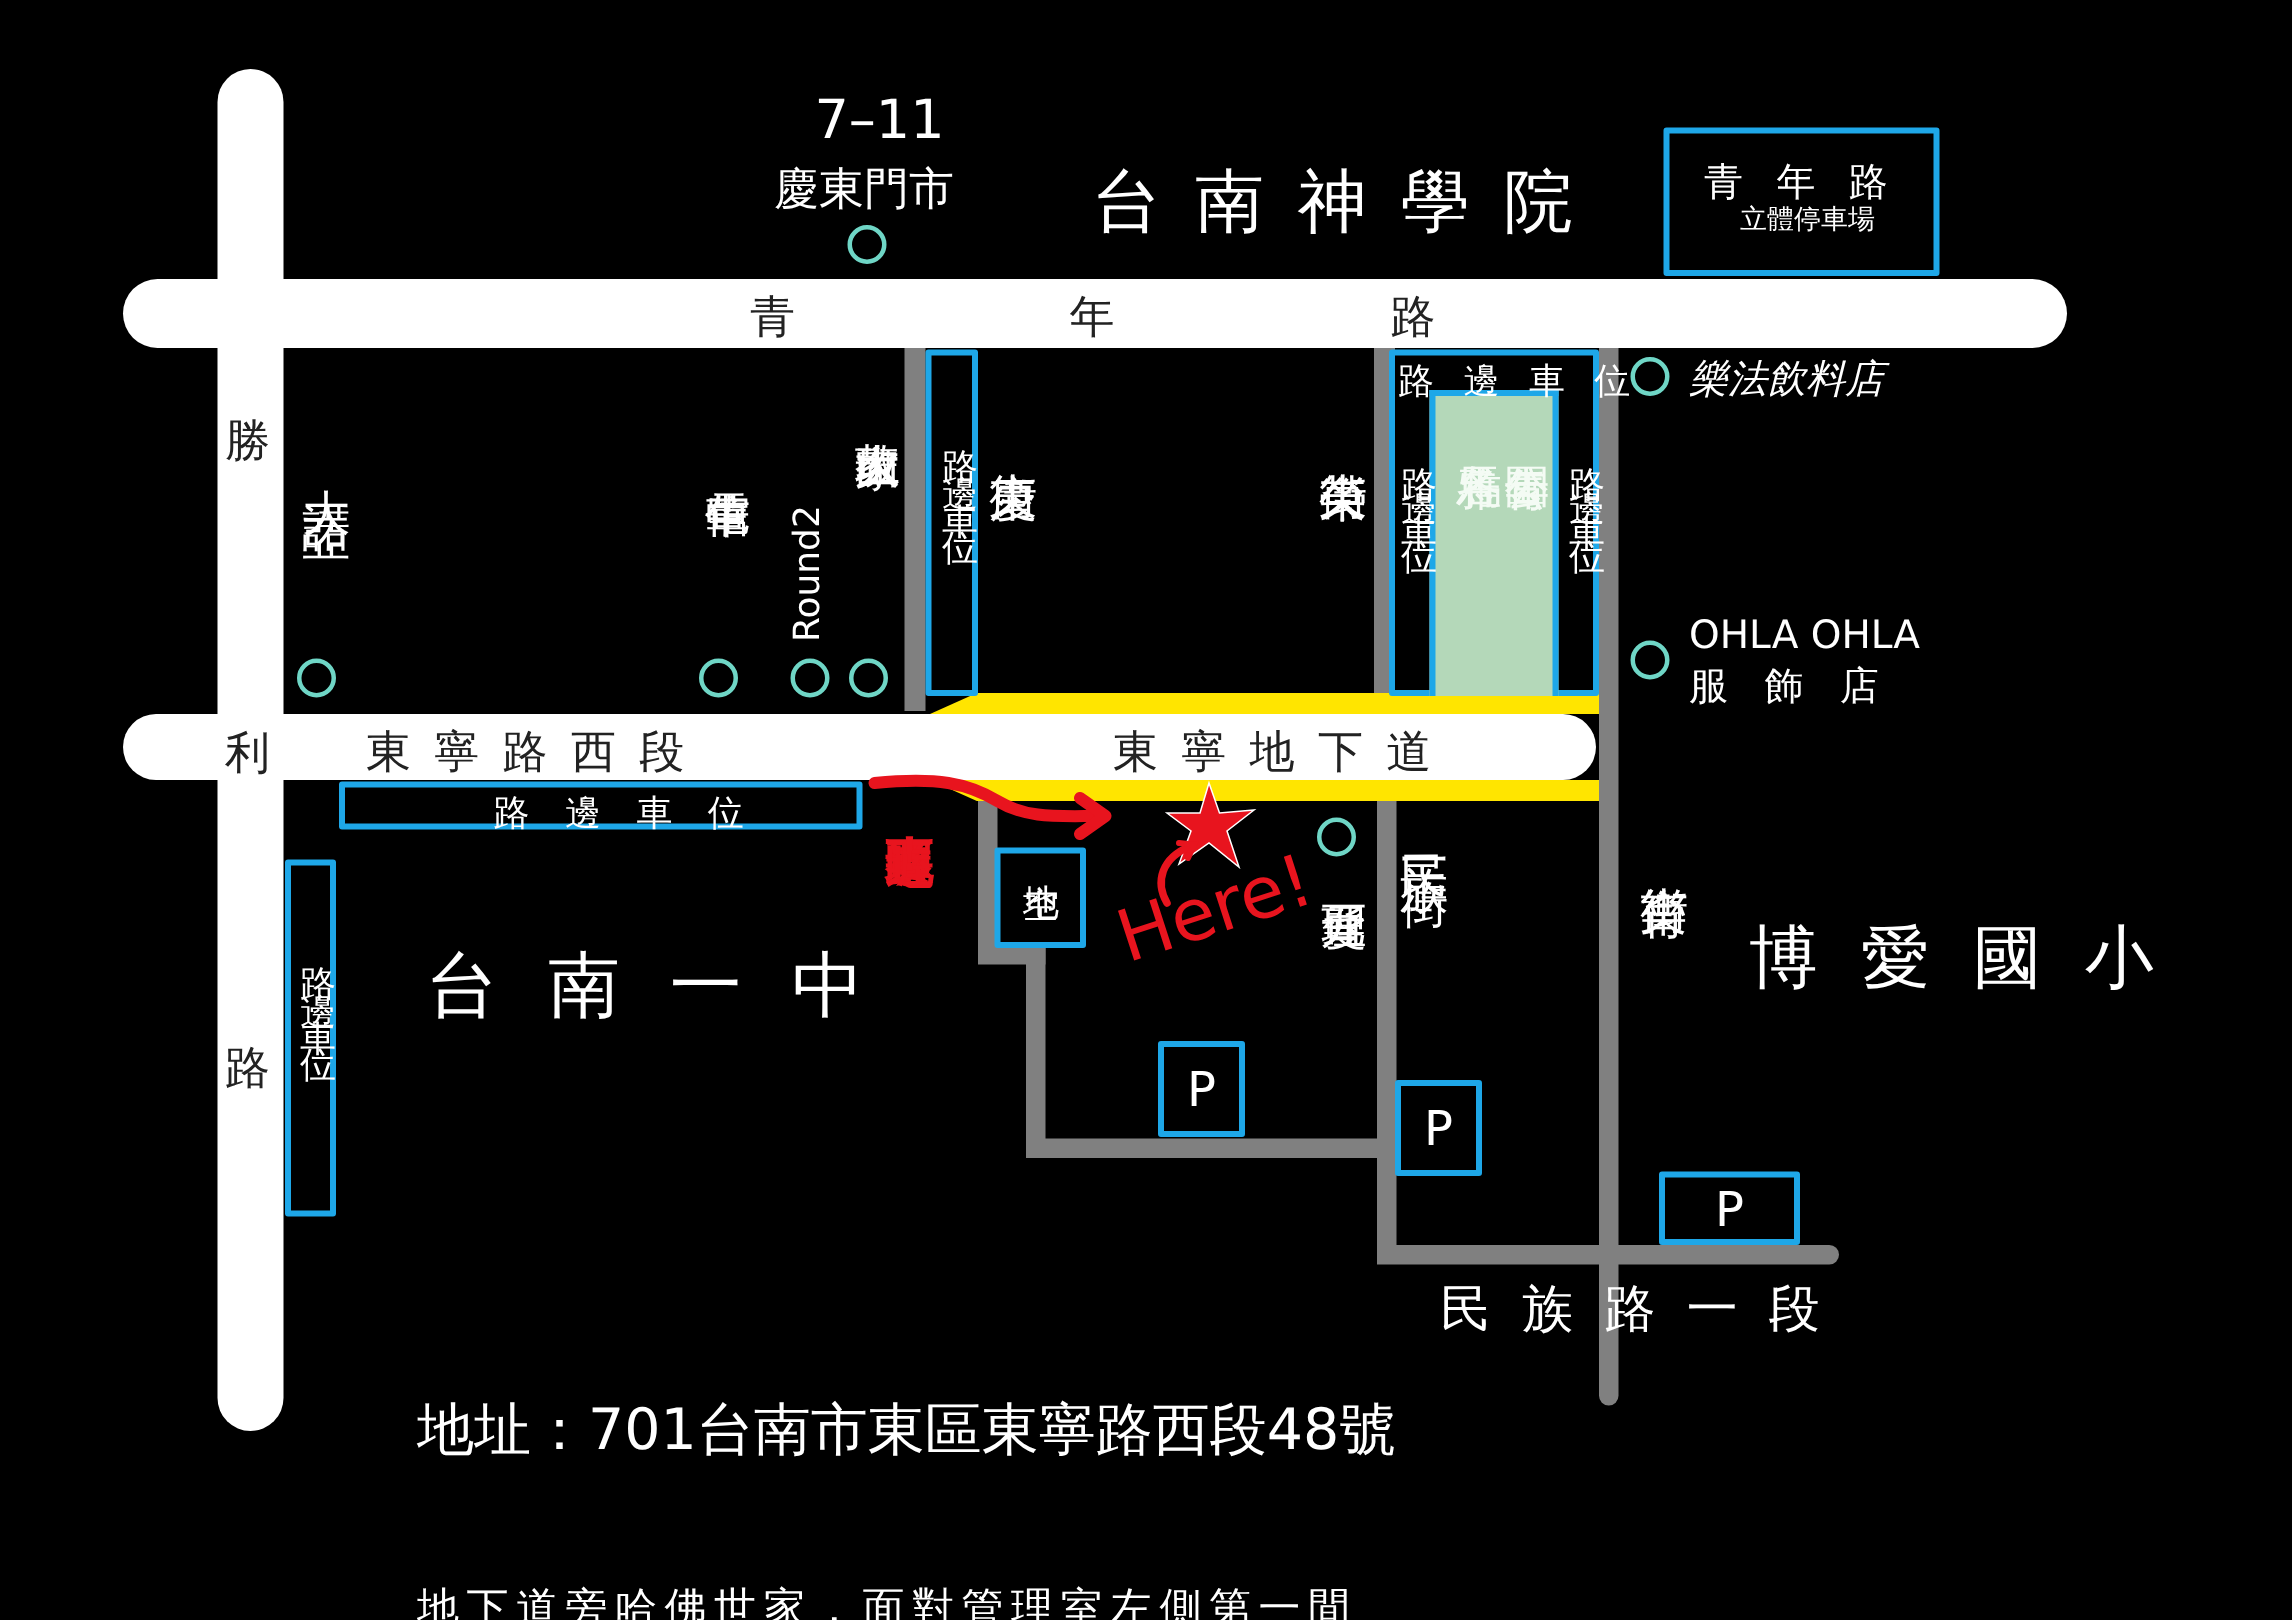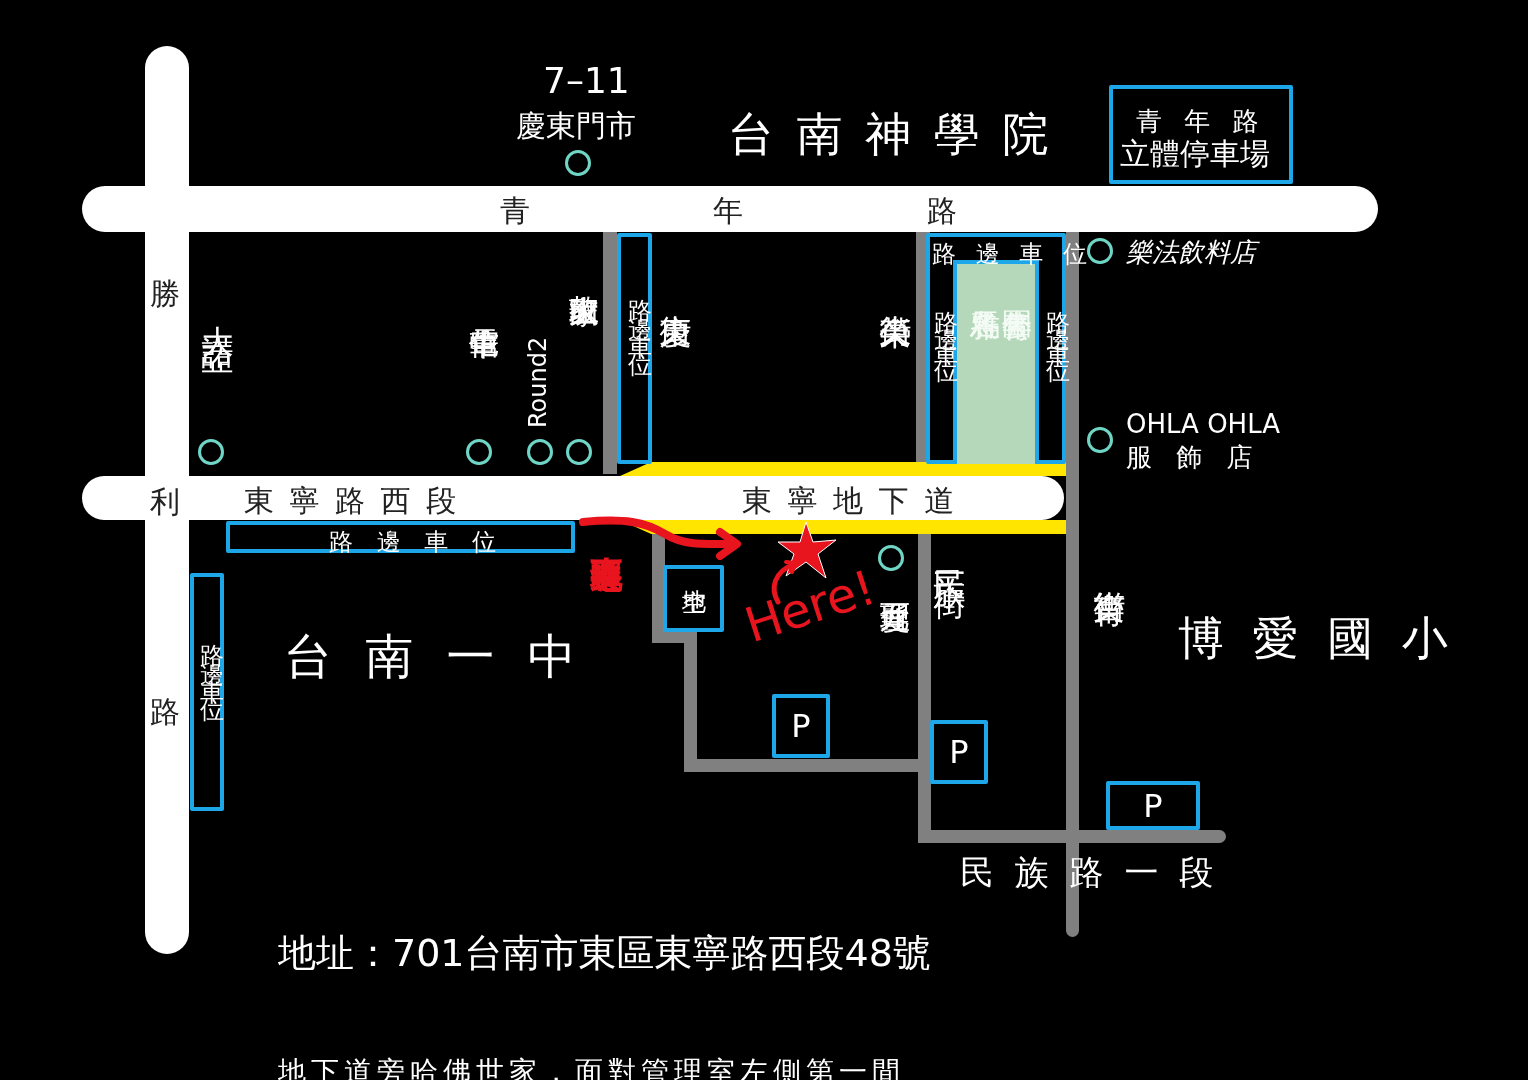--- a/index.html
+++ b/index.html
@@ -56,21 +56,21 @@
 <span class="vtext" style="left:1088px;top:566px;font-size:32px;">育樂街</span>
 <span class="label" style="left:960px;top:850px;font-size:34px;word-spacing:10px;">民 族 路 一 段</span>
 
 <span class="label" style="left:543px;top:60px;font-size:36px;">7–11</span>
 <span class="label" style="left:516px;top:106px;font-size:30px;">慶東門市</span>
 <div class="poi" style="left:565px;top:150px;"></div>
 <span class="label" style="left:728px;top:104px;font-size:46px;word-spacing:8px;">台 南 神 學 院</span>
 
 <div class="bluebox" style="left:1109px;top:85px;width:184px;height:99px;"></div>
 <span class="label" style="left:1136px;top:104px;font-size:26px;word-spacing:14px;">青 年 路</span>
-<span class="label" style="left:1120px;top:134px;font-size:30px;">立體停車場</span>
+<span class="label" style="left:1160px;top:134px;font-size:18px;">立體停車場</span>
 
 <div class="poi" style="left:1087px;top:238px;"></div>
 <span class="label" style="left:1126px;top:235px;font-size:26px;font-style:italic;">樂法飲料店</span>
 <div class="poi" style="left:1087px;top:427px;"></div>
 <span class="label" style="left:1126px;top:409px;font-size:26px;">OHLA OHLA</span>
 <span class="label" style="left:1126px;top:440px;font-size:26px;word-spacing:16px;">服 飾 店</span>
 
 <span class="vtext" style="left:196px;top:300px;font-size:32px;letter-spacing:10px;">大諾亞</span>
 <div class="poi" style="left:198px;top:439px;"></div>
 <span class="vtext" style="left:463px;top:305px;font-size:30px;">中華電信</span>
@@ -91,21 +91,21 @@
 <span class="vtext" style="left:996px;top:287px;font-size:30px;color:#f4fbf4;">青年公園</span>
 <span class="vtext" style="left:964px;top:287px;font-size:30px;color:#f4fbf4;">馬雅各</span>
 
 <div class="bluebox" style="left:226px;top:521px;width:349px;height:32px;"></div>
 <span class="label small" style="left:329px;top:526px;word-spacing:16px;">路 邊 車 位</span>
 
 <div class="bluebox" style="left:190px;top:573px;width:34px;height:238px;"></div>
 <span class="vtext small" style="left:196px;top:625px;letter-spacing:18px;">路邊車位</span>
 
 <span class="label" style="left:284px;top:625px;font-size:48px;word-spacing:18px;">台 南 一 中</span>
-<span class="label" style="left:1166px;top:608px;font-size:46px;word-spacing:14px;margin-left:12px;">博 愛 國 小</span>
+<span class="label" style="left:1166px;top:608px;font-size:46px;word-spacing:14px;">博 愛 國 小</span>
 
 <div class="bluebox" style="left:663px;top:565px;width:61px;height:67px;"></div>
 <span class="vtext" style="left:678px;top:570px;font-size:24px;">空地</span>
 
 <div class="poi" style="left:878px;top:545px;"></div>
 <span class="vtext" style="left:874px;top:580px;font-size:30px;">百元理髮</span>
 
 <div class="bluebox park-p" style="left:772px;top:694px;width:58px;height:64px;">
     <span>P</span>
   </div>

